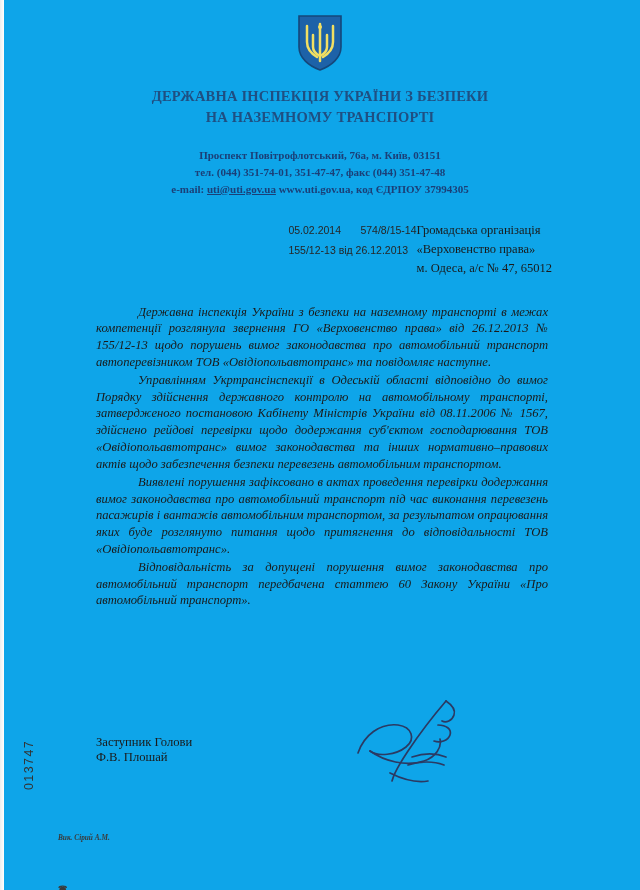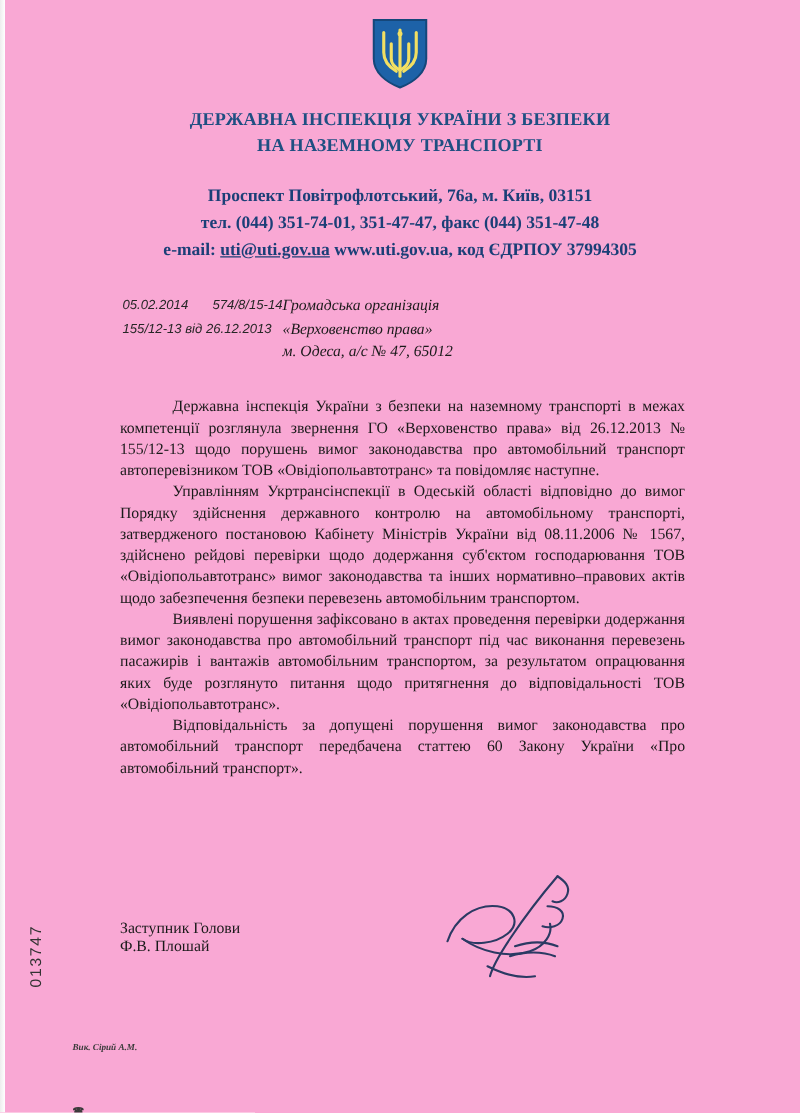--- a/index.html
+++ b/index.html
@@ -13,21 +13,21 @@
     background: #ffffff;
     font-family: "Liberation Serif", "DejaVu Serif", serif;
     color: #1a1a1a;
     overflow: hidden;
     position: relative;
   }
   .page {
     position: relative;
     width: 640px;
     height: 890px;
-    background: #f9a8d4;
+    background: #0ea5e9;
     box-sizing: border-box;
   }
 
   
   .letterhead {
     text-align: center;
     padding-top: 14px;
   }
   .emblem {
     width: 46px;
@@ -45,38 +45,37 @@
     line-height: 1.42;
     text-transform: uppercase;
   }
   .org-title .l1 { display: block; }
   .org-title .l2 { display: block; }
 
   .contacts {
     margin-top: 20px;
     color: #1b3f77;
     font-weight: bold;
-    font-size: 14px;
+    font-size: 11px;
     line-height: 1.52;
   }
   .contacts .cline { display: block; }
   .contacts .email-link {
     color: #1b3f77;
     text-decoration: underline;
   }
 
   
   .meta-row {
     margin-top: 24px;
     display: flex;
     align-items: flex-start;
-    justify-content: flex-start;
+    justify-content: flex-end;
     padding: 0 88px 0 98px;
     box-sizing: border-box;
-    font-style: italic;
   }
   .ref-block {
     font-family: "Liberation Sans", "DejaVu Sans", sans-serif;
     font-size: 10.5px;
     line-height: 1.85;
     color: #262626;
     white-space: nowrap;
   }
   .ref-line1 { display: block; }
   .ref-line1 .ref-date { display: inline-block; min-width: 72px; }
@@ -98,20 +97,21 @@
     box-sizing: border-box;
   }
   .para {
     text-align: justify;
     text-indent: 42px;
     font-size: 12.6px;
     line-height: 1.335;
     margin: 0 0 1px 0;
     color: #1a1a1a;
     hyphens: none;
+    font-style: italic;
   }
 
   
   .sign-row {
     position: absolute;
     left: 0;
     right: 0;
     top: 735px;
     padding: 0 88px 0 96px;
     box-sizing: border-box;

